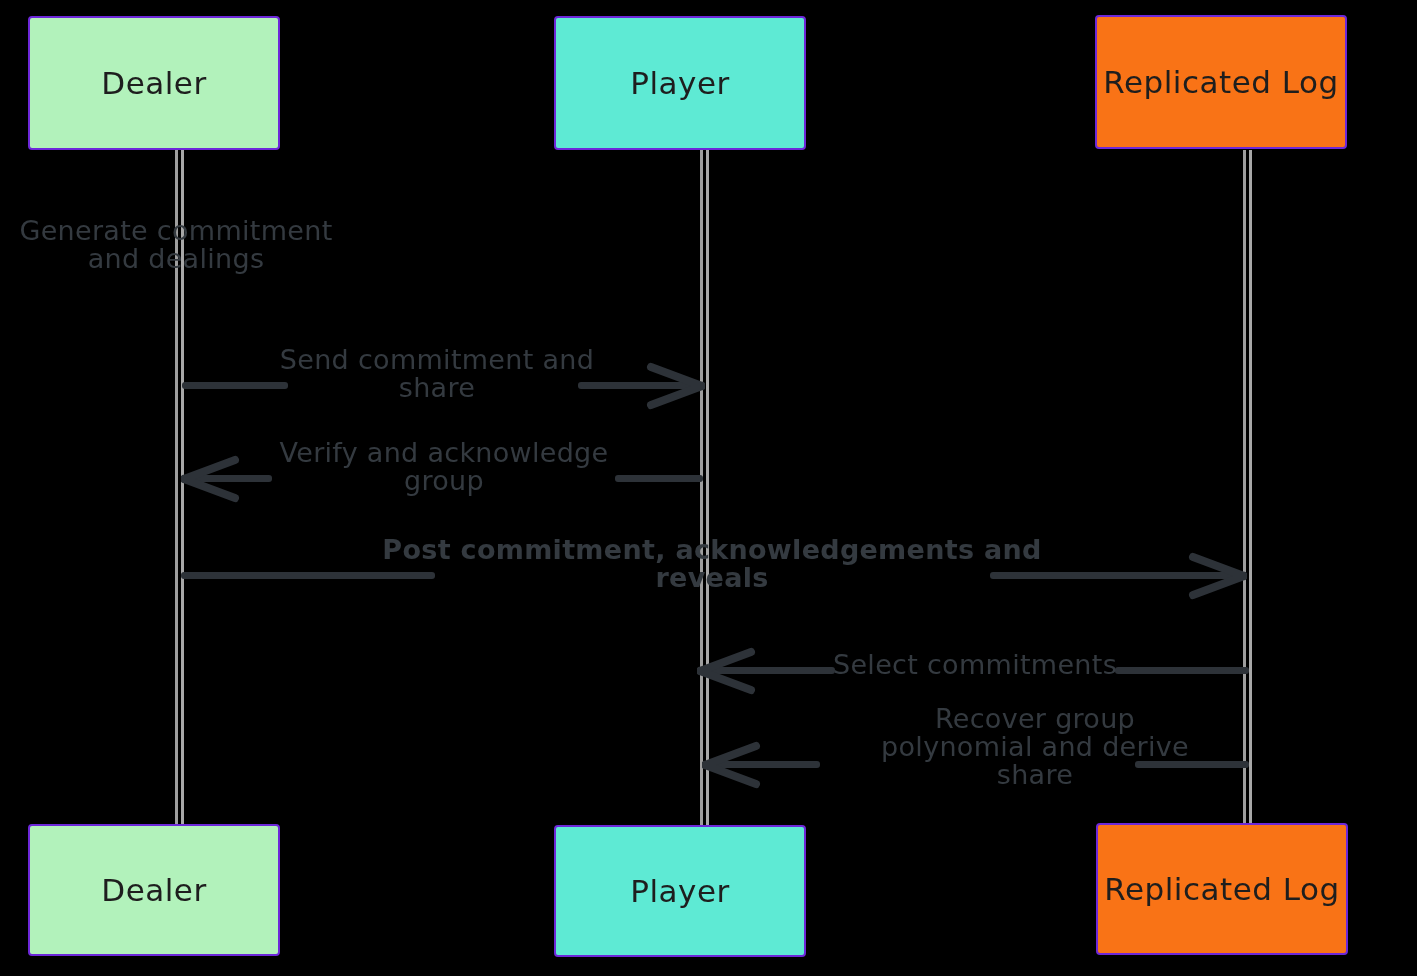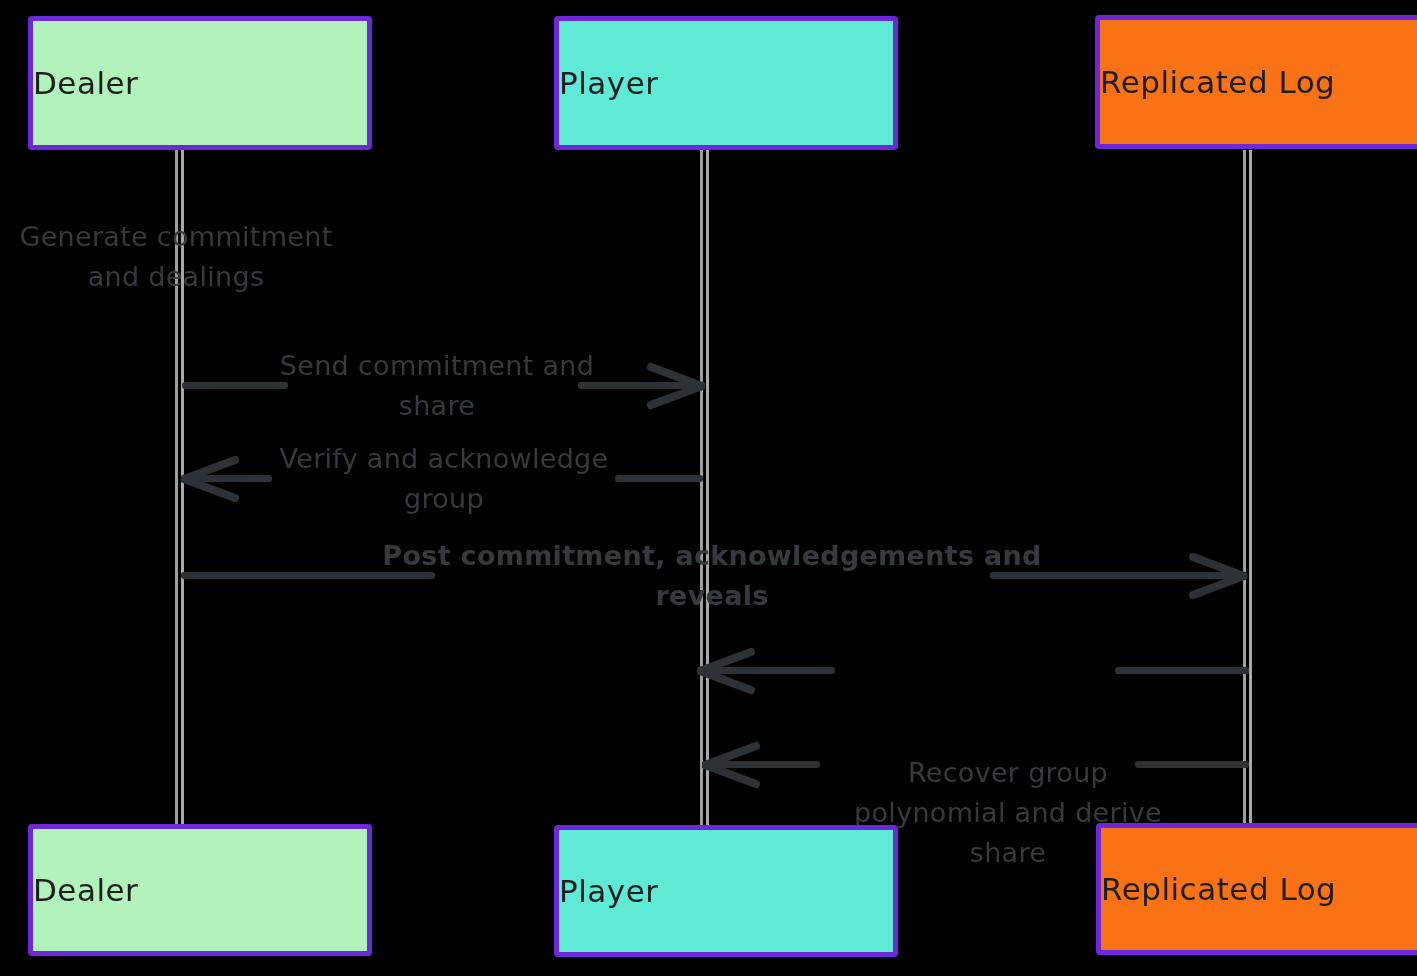--- a/index.html
+++ b/index.html
@@ -11,27 +11,28 @@
     position: relative;
     width: 1417px;
     height: 976px;
     background: #000000;
     overflow: hidden;
     font-family: "DejaVu Sans", sans-serif;
   }
   
   .actor-box {
     position: absolute;
-    width: 344px;
+    width: 252px;
     height: 134px;
     box-sizing: border-box;
-    border: 5px solid #6d28d9;
+    border: 2px solid #6d28d9;
     border-radius: 4px;
     display: flex;
     align-items: center;
+    justify-content: center;
   }
   .actor-box .actor-label {
     font-size: 31px;
     color: #1e1e1e;
     letter-spacing: 0.5px;
     white-space: nowrap;
   }
   .fill-green  { background: #b2f2bb; }
   .fill-blue   { background: #5eead4; }
   .fill-yellow { background: #f97316; }
@@ -53,21 +54,21 @@
   }
   .head {
     position: absolute;
   }
   
   .msg-label {
     position: absolute;
     transform: translateX(-50%);
     color: #343a40;
     font-size: 27px;
-    line-height: 40px;
+    line-height: 28px;
     text-align: center;
     white-space: pre-line;
     letter-spacing: 0.3px;
   }
 </style>
 </head>
 <body>
 
 <div class="stage">
 
@@ -100,27 +101,28 @@
     <path d="M57 24 L6 5 M57 24 L6 43" stroke="#2d3238" stroke-width="8" fill="none" stroke-linecap="round"></path>
   </svg>
   <div class="msg-label" style="left:712px; top:536px;font-weight:bold;">Post commitment, acknowledgements and
 reveals</div>
 
   <div class="shaft" style="left:703px; top:667px; width:132px;"></div>
   <div class="shaft" style="left:1115px; top:667px; width:134px;"></div>
   <svg class="head" style="left:697px; top:647px;" width="60" height="48" viewBox="0 0 60 48">
     <path d="M3 24 L54 5 M3 24 L54 43" stroke="#2d3238" stroke-width="8" fill="none" stroke-linecap="round"></path>
   </svg>
+  <div class="msg-label" style="left:975px; top:651px;">Select commitments</div>
 
   <div class="shaft" style="left:708px; top:761px; width:112px;"></div>
   <div class="shaft" style="left:1135px; top:761px; width:114px;"></div>
   <svg class="head" style="left:702px; top:741px;" width="60" height="48" viewBox="0 0 60 48">
     <path d="M3 24 L54 5 M3 24 L54 43" stroke="#2d3238" stroke-width="8" fill="none" stroke-linecap="round"></path>
   </svg>
-  <div class="msg-label" style="left:1008px; top:705px;margin-top:48px;">Recover group
+  <div class="msg-label" style="left:1035px; top:705px;">Recover group
 polynomial and derive
 share</div>
 
   <div class="actor-box fill-green" style="left:28px; top:16px;">
     <span class="actor-label">Dealer</span>
   </div>
   <div class="actor-box fill-blue" style="left:554px; top:16px;">
     <span class="actor-label">Player</span>
   </div>
   <div class="actor-box fill-yellow" style="left:1095px; top:15px;">

